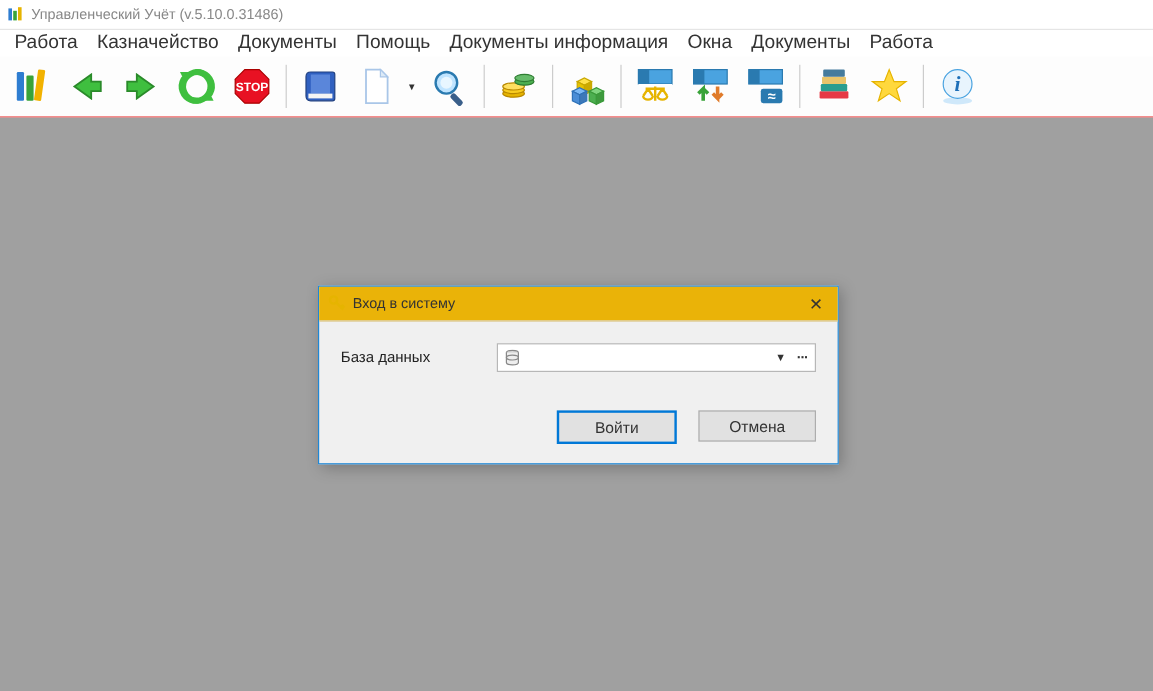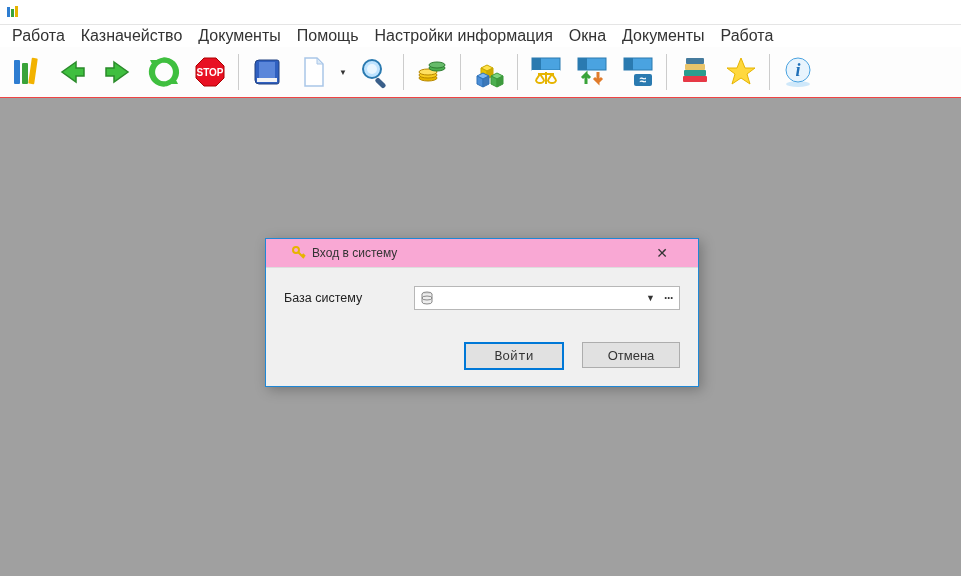--- a/index.html
+++ b/index.html
@@ -89,24 +89,24 @@
     position: absolute;
     left: 265px;
     top: 140px;
     width: 432px;
     background: #f0f0f0;
     border: 1px solid #1e87d6;
     box-shadow: 3px 3px 12px rgba(0,0,0,0.25);
   }
   .dialog-title {
     height: 28px;
-    background: #f9a8d4;
-    display: flex;
-    align-items: center;
-    padding: 0 26px;
+    background: #eab308;
+    display: flex;
+    align-items: center;
+    padding: 0 8px;
     border-bottom: 1px solid #ddd;
     font-size: 12px;
     color: #333;
   }
   .dialog-title .spacer { flex: 1; }
   .dialog-title .close {
     width: 20px;
     text-align: center;
     font-size: 14px;
     cursor: default;
@@ -178,44 +178,44 @@
     background: #e1e1e1;
     border: 1px solid #adadad;
     font-size: 13px;
     cursor: default;
     display: flex;
     align-items: center;
     justify-content: center;
   }
   .dlg-btn.primary {
     border: 2px solid #0078d7;
-    font-family: Liberation Mono, monospace;
   }
 
   svg { display: block; }
 </style>
 </head>
 <body>
 
 <div class="titlebar">
   <span class="app-icon">
     <svg width="14" height="14" viewBox="0 0 14 14">
       <rect x="1" y="2" width="3" height="10" fill="#2e7dd1"></rect>
       <rect x="5" y="4" width="3" height="8" fill="#39a339"></rect>
       <rect x="9" y="1" width="3" height="11" fill="#e6b400"></rect>
     </svg>
   </span>
+  <span>Управленческий Учёт (v.5.10.0.31486)</span>
 </div>
 
 <div class="menubar">
   <span class="menu-item">Работа</span>
   <span class="menu-item">Казначейство</span>
   <span class="menu-item">Документы</span>
   <span class="menu-item">Помощь</span>
-  <span class="menu-item">Настройки информация</span>
+  <span class="menu-item">Документы информация</span>
   <span class="menu-item">Окна</span>
   <span class="menu-item">Документы</span>
   <span class="menu-item">Работа</span>
 </div>
 
 <div class="toolbar">
 
   <div class="btn">
     <svg width="36" height="36" viewBox="0 0 36 36">
       <rect x="6" y="6" width="6" height="24" rx="1" fill="#2e7dd1"></rect>
@@ -380,21 +380,21 @@
         </svg>
       </span>
       <span>Вход в систему</span>
       <span class="spacer"></span>
       <span class="close">✕</span>
     </div>
 
     <div class="dialog-body">
 
       <div class="form-row">
-        <div class="label">База систему</div>
+        <div class="label">База данных</div>
         <div class="field db">
           <span class="f-icon">
             <svg width="14" height="14" viewBox="0 0 14 14">
               <ellipse cx="7" cy="3" rx="5" ry="2" fill="#d9d9d9" stroke="#888"></ellipse>
               <path d="M2 3 L2 11 A5 2 0 0 0 12 11 L12 3" fill="#eee" stroke="#888"></path>
               <ellipse cx="7" cy="7" rx="5" ry="2" fill="none" stroke="#888"></ellipse>
             </svg>
           </span>
           <input type="text" value="" style="">
           <span class="dd-arrow">▼</span>

